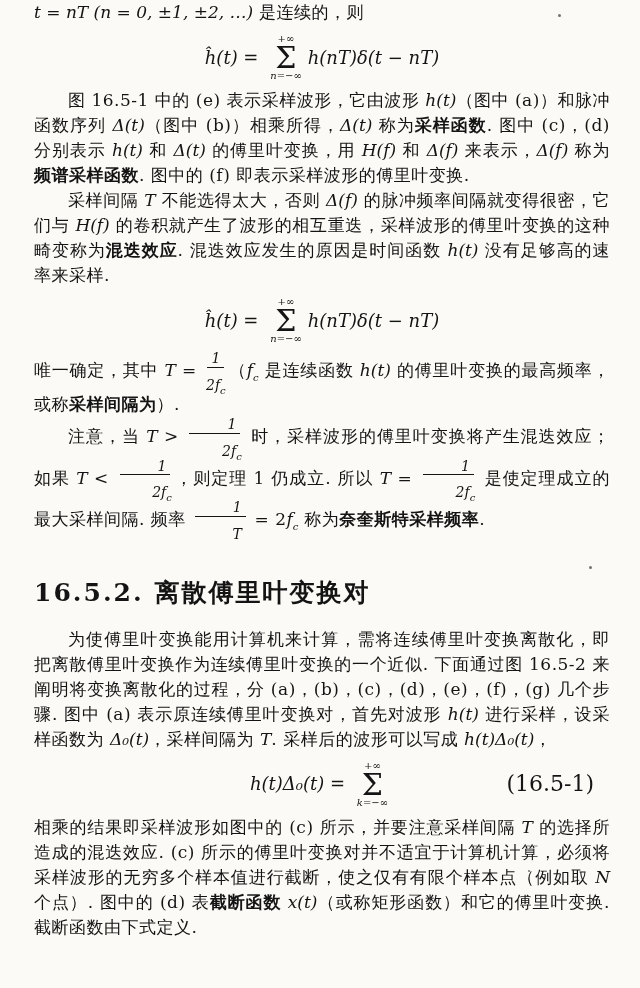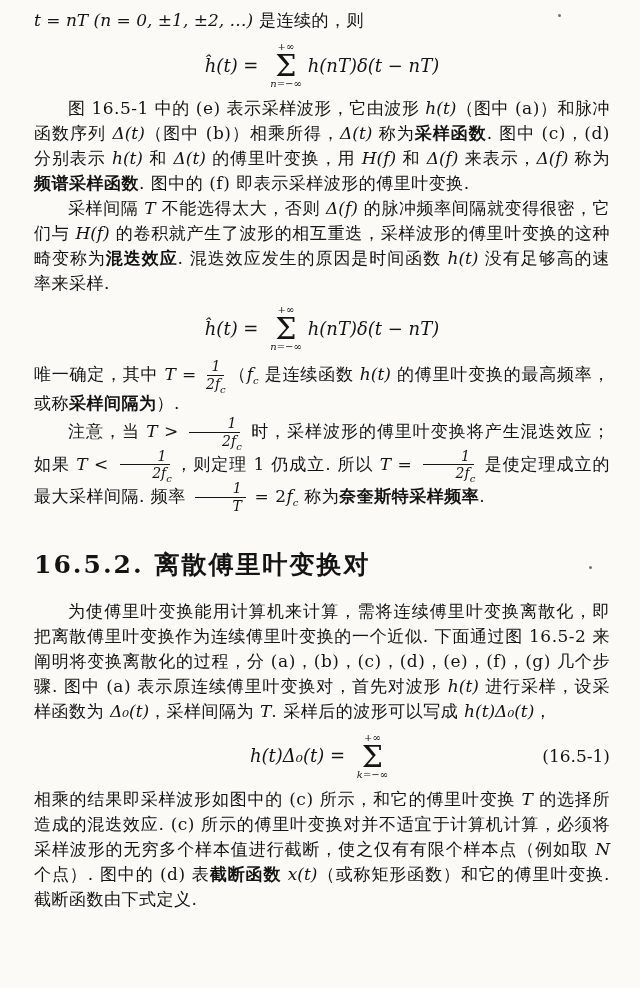--- a/index.html
+++ b/index.html
@@ -9,53 +9,53 @@
     font-family:"DejaVu Serif","Liberation Serif",serif;
     color:#141414;
     -webkit-font-smoothing:none;
   }
   .page{
     position:relative;
     width:640px;height:988px;
     background:#fbfaf6;
     overflow:hidden;
     box-sizing:border-box;
-    padding:8px 30px 0 34px;
+    padding:0 30px 0 34px;
   }
   .para{
     margin:0;
     font-size:17px;
     line-height:25px;
     text-align:justify;
     letter-spacing:0.5px;
   }
   .para.indent{text-indent:2em;}
   .b{font-weight:bold;}
   .m{font-family:"DejaVu Serif",serif;font-style:italic;letter-spacing:0;}
   sub{font-size:10px;line-height:0;}
   .frac{
     display:inline-flex;flex-direction:column;align-items:center;
     vertical-align:middle;margin:0 3px;line-height:1.05;font-size:14px;
   }
   .frac .num{border-bottom:1.5px solid #141414;padding:0 4px 1px;}
-  .frac .den{padding-top:1px;}
+  .frac .den{padding-top:1px;margin-top:9px;}
   .formula{
     position:relative;text-align:center;
     margin:9px 0 7px;font-size:18px;line-height:1;
   }
   .formula .fpart{vertical-align:middle;margin-top:24px;}
   .sum{
     display:inline-flex;flex-direction:column;align-items:center;
     vertical-align:middle;margin:0 6px;line-height:1;
   }
   .sum .sigma{font-size:30px;line-height:0.9;font-family:"DejaVu Serif",serif;}
   .sum .lim{font-size:10px;font-style:italic;}
   .formula .tag{
-    position:absolute;right:0;top:50%;transform:translateY(-50%);
-    font-size:17px;font-style:normal;
+    position:absolute;right:16px;top:50%;transform:translateY(-50%);
+    font-size:22px;font-style:normal;
   }
   .section-heading{
     font-size:25px;font-weight:600;letter-spacing:2px;
     margin:34px 0 18px 0;
   }
   .speck{
     position:absolute;width:3px;height:3px;border-radius:50%;
     background:#2a2a2a;opacity:.65;
   }
   .speck.s1{left:558px;top:14px;}
@@ -117,20 +117,20 @@
 
   <div class="formula">
     <span class="fpart"><span class="m">h(t)Δ₀(t) = </span></span><span class="sum">
         <span class="lim">+∞</span>
         <span class="sigma">Σ</span>
         <span class="lim">k=−∞</span>
       </span>
     <span class="tag">(16.5-1)</span>
   </div>
 
-  <p class="para"><span>相乘的结果即采样波形如图中的 (c) 所示，和它的傅里叶变换 </span><span class="m">T</span><span> 的选择所造成的混迭效应. (c) 所示的傅里叶变换对并不适宜于计算机计算，必须将采样波形的无穷多个样本值进行截断，使之仅有有限个样本点（例如取 </span><span class="m">N</span><span> 个点）. 图中的 (d) 表</span><span class="b">截断函数</span><span> </span><span class="m">x(t)</span><span>（或称矩形函数）和它的傅里叶变换. 截断函数由下式定义.</span></p>
+  <p class="para"><span>相乘的结果即采样波形如图中的 (c) 所示，并要注意采样间隔 </span><span class="m">T</span><span> 的选择所造成的混迭效应. (c) 所示的傅里叶变换对并不适宜于计算机计算，必须将采样波形的无穷多个样本值进行截断，使之仅有有限个样本点（例如取 </span><span class="m">N</span><span> 个点）. 图中的 (d) 表</span><span class="b">截断函数</span><span> </span><span class="m">x(t)</span><span>（或称矩形函数）和它的傅里叶变换. 截断函数由下式定义.</span></p>
 
   <div class="speck s1"></div>
   <div class="speck s2"></div>
   <div class="speck s3"></div>
   <div class="speck s4"></div>
 
 </div>
 
 </body></html>

